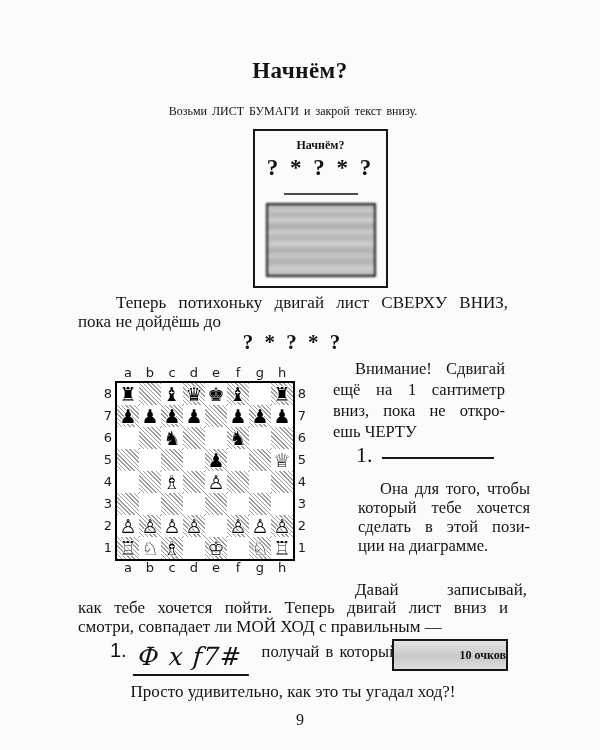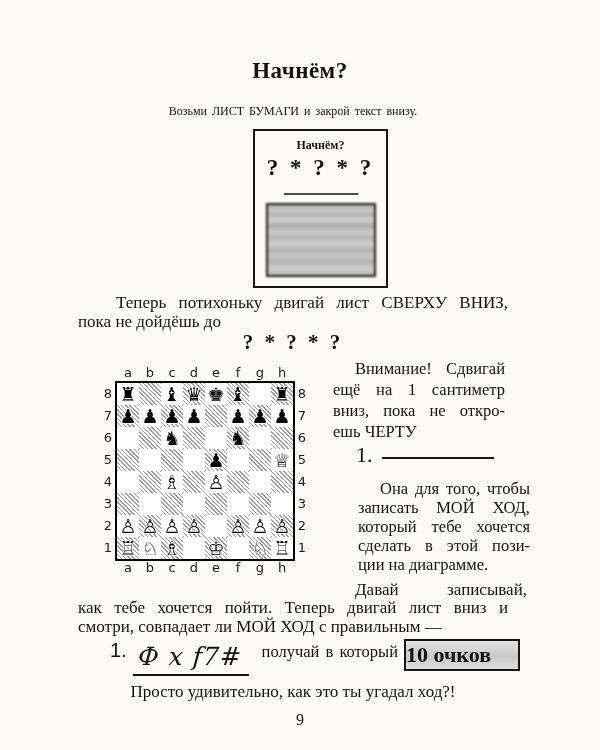--- a/index.html
+++ b/index.html
@@ -74,21 +74,21 @@
   .ans-num{font-size:20px;font-family:"Liberation Sans",sans-serif;vertical-align:8px;}
   .ans-move{
     display:inline-block;margin-left:7px;padding:0 8px 3px 4px;
     font-family:"DejaVu Serif",serif;font-style:italic;font-size:25px;letter-spacing:1px;
     border-bottom:2.5px solid #161616;transform:skewX(-4deg);
   }
   .ans-text{font-size:16.5px;margin-left:12px;vertical-align:8px;word-spacing:2px;}
   .points-box{
     position:absolute;left:392px;top:639px;width:112px;height:28px;
     border:2px solid #161616;background:linear-gradient(180deg,#e3e3e3,#c9c9c9 55%,#dedede);
-    text-align:left;line-height:28px;font-weight:bold;font-size:22px;margin-left:12px;
+    text-align:right;line-height:28px;font-weight:bold;font-size:12px;
   }
   .final{position:absolute;left:78px;top:682px;width:430px;text-align:center;font-size:17px;}
   .pageno{position:absolute;left:0;top:711px;width:600px;text-align:center;font-size:16px;}
 </style>
 </head>
 <body>
 
 <div class="page">
 
   <div class="title">Начнём?</div>
@@ -290,21 +290,20 @@
     <div class="jline">вниз, пока не откро-</div>
     <div>ешь ЧЕРТУ</div>
   </div>
 
   <div class="move-blank">
     <span>1.</span><span class="blankline"></span>
   </div>
 
   <div class="explanation">
     <div class="jline ind2">Она для того, чтобы</div>
-    <div class="jline">записать МОЙ ХОД,</div>
     <div class="jline">который тебе хочется</div>
     <div class="jline">сделать в этой пози-</div>
     <div>ции на диаграмме.</div>
   </div>
 
   <div class="record1 jline ind2">Давай записывай,</div>
 
   <div class="record23">
     <div class="jline">как тебе хочется пойти. Теперь двигай лист вниз и</div>
     <div>смотри, совпадает ли МОЙ ХОД с правильным —</div>

